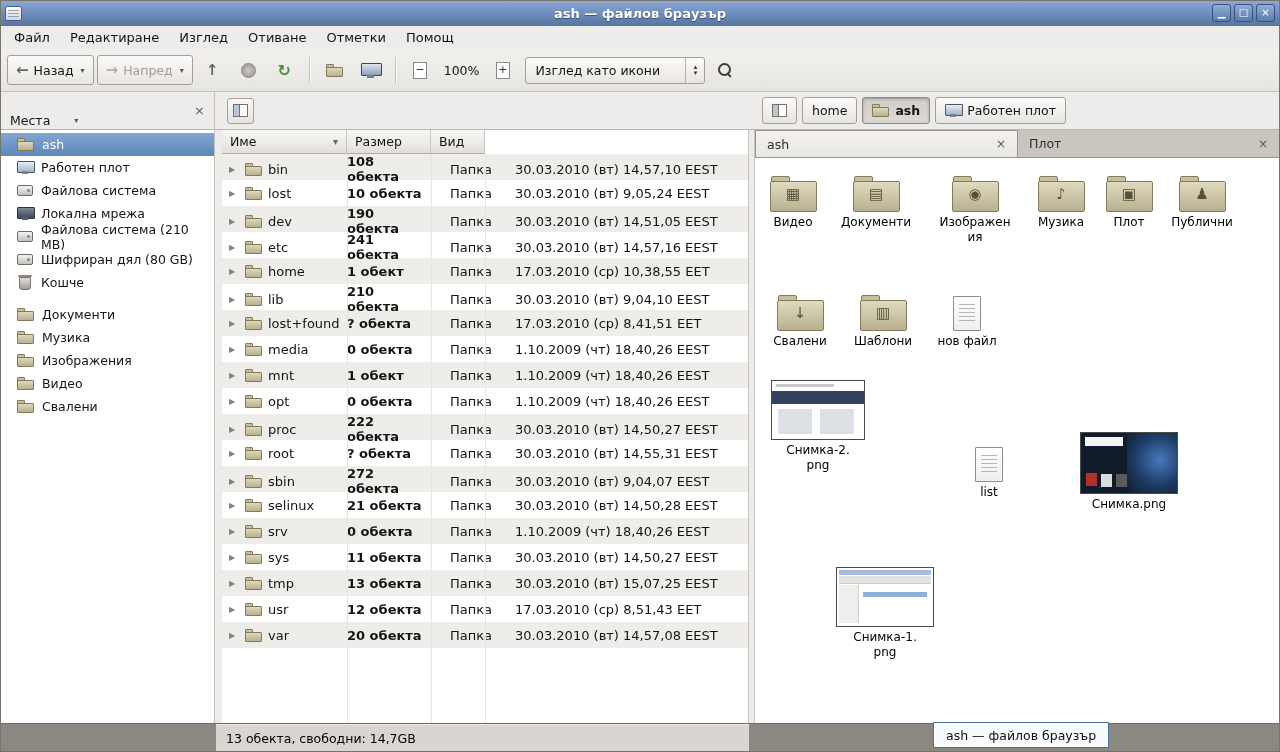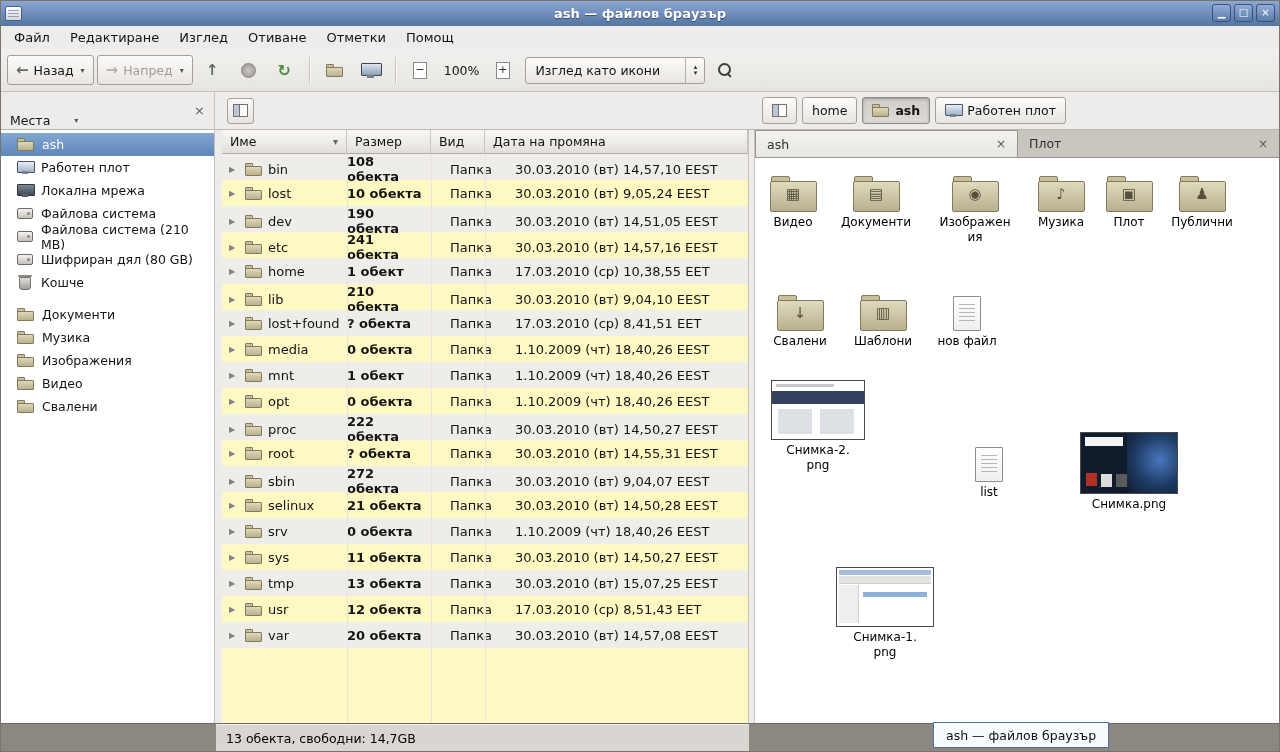--- a/index.html
+++ b/index.html
@@ -62,21 +62,21 @@
 .sidebar { position:absolute; left:0; top:130px; width:215px; height:593px; background:#fff; border-right:1px solid #c6c3bd; padding-top:3px; overflow:hidden; }
 .sidebar-item { height:23px; display:flex; align-items:center; gap:8px; padding-left:17px; font-size:12.5px; }
 .sidebar-item.selected { background:linear-gradient(#83a7d3,#5e86ba); color:#fff; }
 .sb-sep { height:9px; }
 
 
 .splitter { position:absolute; top:130px; height:593px; width:7px; background:#edeceb; }
 .split-1 { left:215px; } .split-2 { left:748px; border-left:1px solid #c6c3bd; border-right:1px solid #c6c3bd; }
 
 
-.midpane { position:absolute; left:222px; top:130px; width:526px; height:593px; background:#fef9c3; overflow:hidden; }
+.midpane { position:absolute; left:222px; top:130px; width:526px; height:593px; background:#ffffff; overflow:hidden; }
 .cols { display:grid; grid-template-columns:125px 84px 54px 1fr; height:24px; }
 .col { background:linear-gradient(#f8f7f5 0%,#eceae6 60%,#e1ded9 100%); border-right:1px solid #c9c6c0; border-bottom:1px solid #b0ada7; display:flex; align-items:center; justify-content:space-between; padding:0 8px; font-size:12.5px; }
 .sort { font-size:10px; color:#666; }
 .vline { position:absolute; top:24px; bottom:0; width:1px; background:#e8e5e0; z-index:3; }
 .trow { display:grid; grid-template-columns:125px 84px 54px 1fr; height:26px; align-items:center; font-size:13px; }
 .trow:nth-child(odd) { background:#efede9; }
 .c-name { display:flex; align-items:center; gap:6px; padding-left:7px; overflow:hidden; white-space:nowrap; }
 .exp { font-size:8px; color:#818181; width:10px; flex:none; }
 .c-size { text-align:left; padding-right:9px;font-weight:bold; }
 .c-type { padding-left:7px;margin-left:12px; }
@@ -269,26 +269,26 @@
         <i class="ft"></i>
         <i class="fb"></i>
       </span>
       <span>ash</span>
     </div>
     <div class="sidebar-item">
       <span class="ic-desktop"></span>
       <span>Работен плот</span>
     </div>
     <div class="sidebar-item">
+      <span class="ic-drive"></span>
+      <span>Файлова система</span>
+    </div>
+    <div class="sidebar-item">
       <span class="ic-network"></span>
       <span>Локална мрежа</span>
-    </div>
-    <div class="sidebar-item">
-      <span class="ic-drive"></span>
-      <span>Файлова система</span>
     </div>
     <div class="sidebar-item">
       <span class="ic-drive"></span>
       <span>Файлова система (210 MB)</span>
     </div>
     <div class="sidebar-item">
       <span class="ic-drive"></span>
       <span>Шифриран дял (80 GB)</span>
     </div>
     <div class="sidebar-item">
@@ -339,23 +339,20 @@
   <div class="cols">
       <div class="col">
         <span>Име</span>
         <span class="sort">▾</span>
       </div>
       <div class="col">
         <span>Размер</span>
       </div>
       <div class="col">
         <span>Вид</span>
-      </div>
-      <div class="col">
-        <span>Дата на промяна</span>
       </div>
     </div>
   <div>
       <div class="trow">
         <div class="c-name">
           <span class="exp">▶</span>
           <span class="fsm">
             <i class="ft"></i>
             <i class="fb"></i>
           </span>

